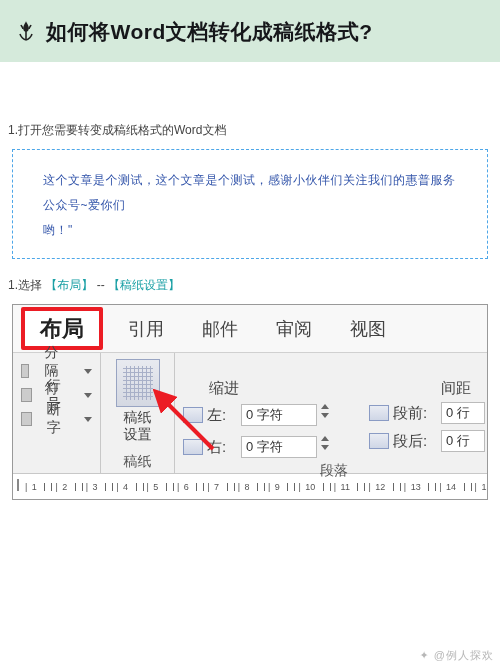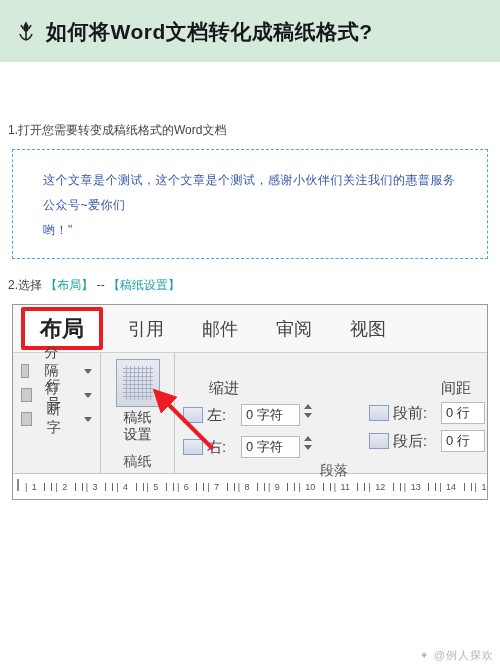--- a/index.html
+++ b/index.html
@@ -187,21 +187,21 @@
     width: 20px; height: 16px;
     background: linear-gradient(180deg,#e9ecf3,#cfd6e6);
     border: 1px solid #8a9bc4;
     position: relative;
   }
   .indent-label { font-size: 15px; color: #444; width: 30px; }
   .num-input {
     background: #fff;
     border: 1px solid #bbb;
     height: 22px;
-    width: 59px;
+    width: 76px;
     font-size: 13px;
     color: #333;
     padding: 0 4px;
     display: flex;
     align-items: center;
   }
   .spin {
     width: 10px;
     height: 22px;
     display: flex;
@@ -292,21 +292,21 @@
     <div class="doc-preview">
       <div class="doc-text">
         <div>这个文章是个测试，这个文章是个测试，感谢小伙伴们关注我们的惠普服务公众号~爱你们</div>
         <div>哟！"</div>
       </div>
     </div>
   </div>
 
   <div class="step step2">
     <div class="step-title">
-      <span>2.选择</span>
+      <span>1.选择</span>
       <span class="kw">【布局】</span>
       <span>--</span>
       <span class="kw">【稿纸设置】</span>
     </div>
 
     <div class="ribbon-shot">
 
       <div class="tabs">
         <div class="tab-active-wrap">
           <div class="red-box">

